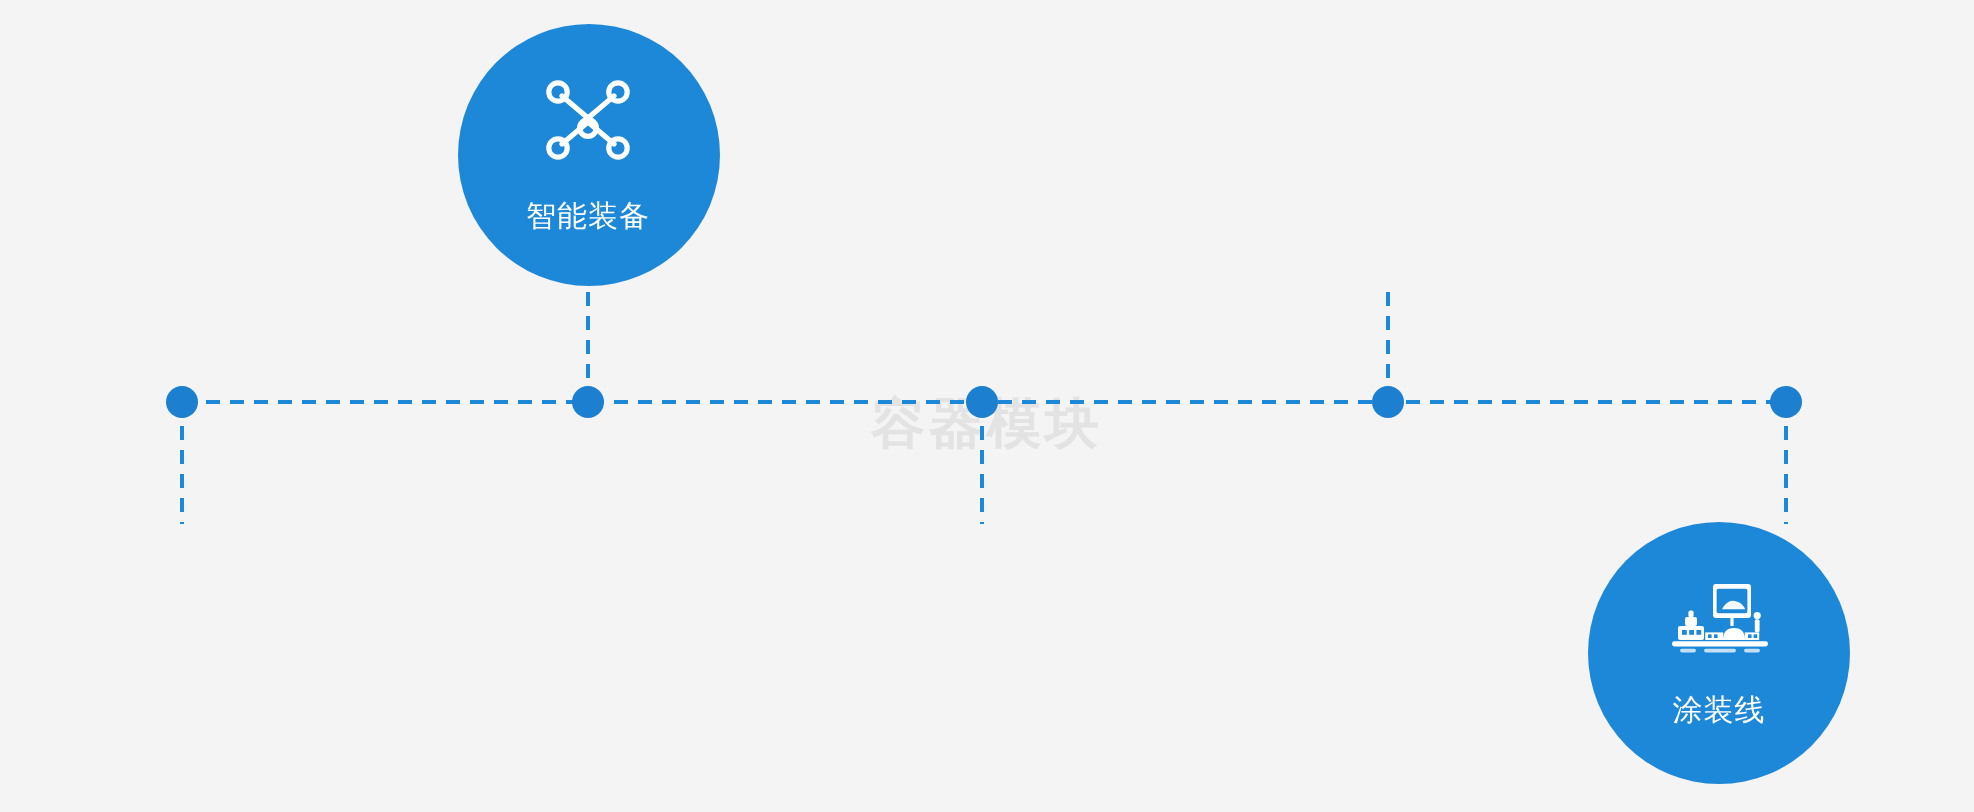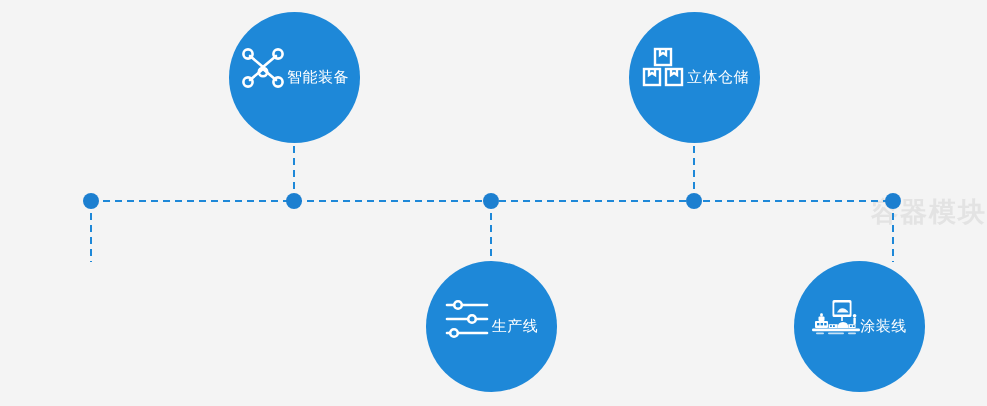--- a/index.html
+++ b/index.html
@@ -26,40 +26,40 @@
     height: 406px;
   }
   .watermark {
     position: absolute;
     left: 0;
     top: 0;
     width: 987px;
     height: 406px;
     display: flex;
     align-items: center;
-    justify-content: flex-end;
+    justify-content: center;
     pointer-events: none;
     font-weight: bold;
   }
   .watermark-text {
     font-size: 27px;
     letter-spacing: 2px;
     color: #e3e3e3;
     font-family: "DejaVu Sans", sans-serif;
     transform: translateY(9px);
     user-select: none;
   }
   .node {
     position: absolute;
     width: 131px;
     height: 131px;
     border-radius: 50%;
     background: #1e88d8;
     display: flex;
-    flex-direction: row;
+    flex-direction: column;
     align-items: center;
     justify-content: center;
     box-sizing: border-box;
   }
   .node-icon {
     width: 48px;
     height: 44px;
     display: flex;
     align-items: center;
     justify-content: center;
@@ -115,48 +115,22 @@
         <circle cx="8" cy="7" r="4.6"></circle>
         <circle cx="38" cy="7" r="4.6"></circle>
         <circle cx="8" cy="35" r="4.6"></circle>
         <circle cx="38" cy="35" r="4.6"></circle>
         <circle cx="23" cy="25" r="4.2"></circle>
       </svg>
     </div>
     <div class="node-label">智能装备</div>
   </div>
 
-  <div class="node top" style="left:628.5px; top:11.5px;">
-    <div class="node-icon">
-      <svg width="44" height="42" viewBox="0 0 44 42" fill="none" stroke="#ffffff" stroke-width="2.4" stroke-linejoin="miter">
-        <rect x="14" y="2" width="16" height="16"></rect>
-        <path d="M19 2 L19 8 L22 6 L25 8 L25 2"></path>
-        <rect x="3" y="22" width="16" height="16"></rect>
-        <path d="M8 22 L8 28 L11 26 L14 28 L14 22"></path>
-        <rect x="25" y="22" width="16" height="16"></rect>
-        <path d="M30 22 L30 28 L33 26 L36 28 L36 22"></path>
-      </svg>
-    </div>
-    <div class="node-label">立体仓储</div>
-  </div>
 
 
-  <div class="node bottom" style="left:425.5px; top:260.5px;">
-    <div class="node-icon">
-      <svg width="46" height="40" viewBox="0 0 46 40" fill="none" stroke="#ffffff" stroke-width="2.6" stroke-linecap="round">
-        <path d="M2 6 L42 6"></path>
-        <circle cx="13" cy="6" r="3.8" fill="#1e88d8"></circle>
-        <path d="M2 20 L42 20"></path>
-        <circle cx="27" cy="20" r="3.8" fill="#1e88d8"></circle>
-        <path d="M2 34 L42 34"></path>
-        <circle cx="9" cy="34" r="3.8" fill="#1e88d8"></circle>
-      </svg>
-    </div>
-    <div class="node-label">生产线</div>
-  </div>
 
   <div class="node bottom" style="left:794px; top:260.5px;">
     <div class="node-icon">
       <svg width="50" height="40" viewBox="0 0 50 40" fill="none" stroke="none">
         <g fill="#ffffff">
           <path d="M23 1 h16 a1.5 1.5 0 0 1 1.5 1.5 v14 a1.5 1.5 0 0 1 -1.5 1.5 h-16 a1.5 1.5 0 0 1 -1.5 -1.5 v-14 a1.5 1.5 0 0 1 1.5 -1.5 z
                    m1.2 2.4 a0.9 0.9 0 0 0 -0.9 0.9 v10.4 a0.9 0.9 0 0 0 0.9 0.9 h13.6 a0.9 0.9 0 0 0 0.9 -0.9 v-10.4 a0.9 0.9 0 0 0 -0.9 -0.9 z"></path>
           <path d="M26 13.6 q3.2 -6.2 8.6 -3.4 q2.2 1.2 3 3.4 z" opacity="0.95"></path>
           <rect x="30.2" y="18" width="1.6" height="4"></rect>
           <path d="M26.5 29 q0 -6 5.5 -6 q5.5 0 5.5 6 z"></path>

